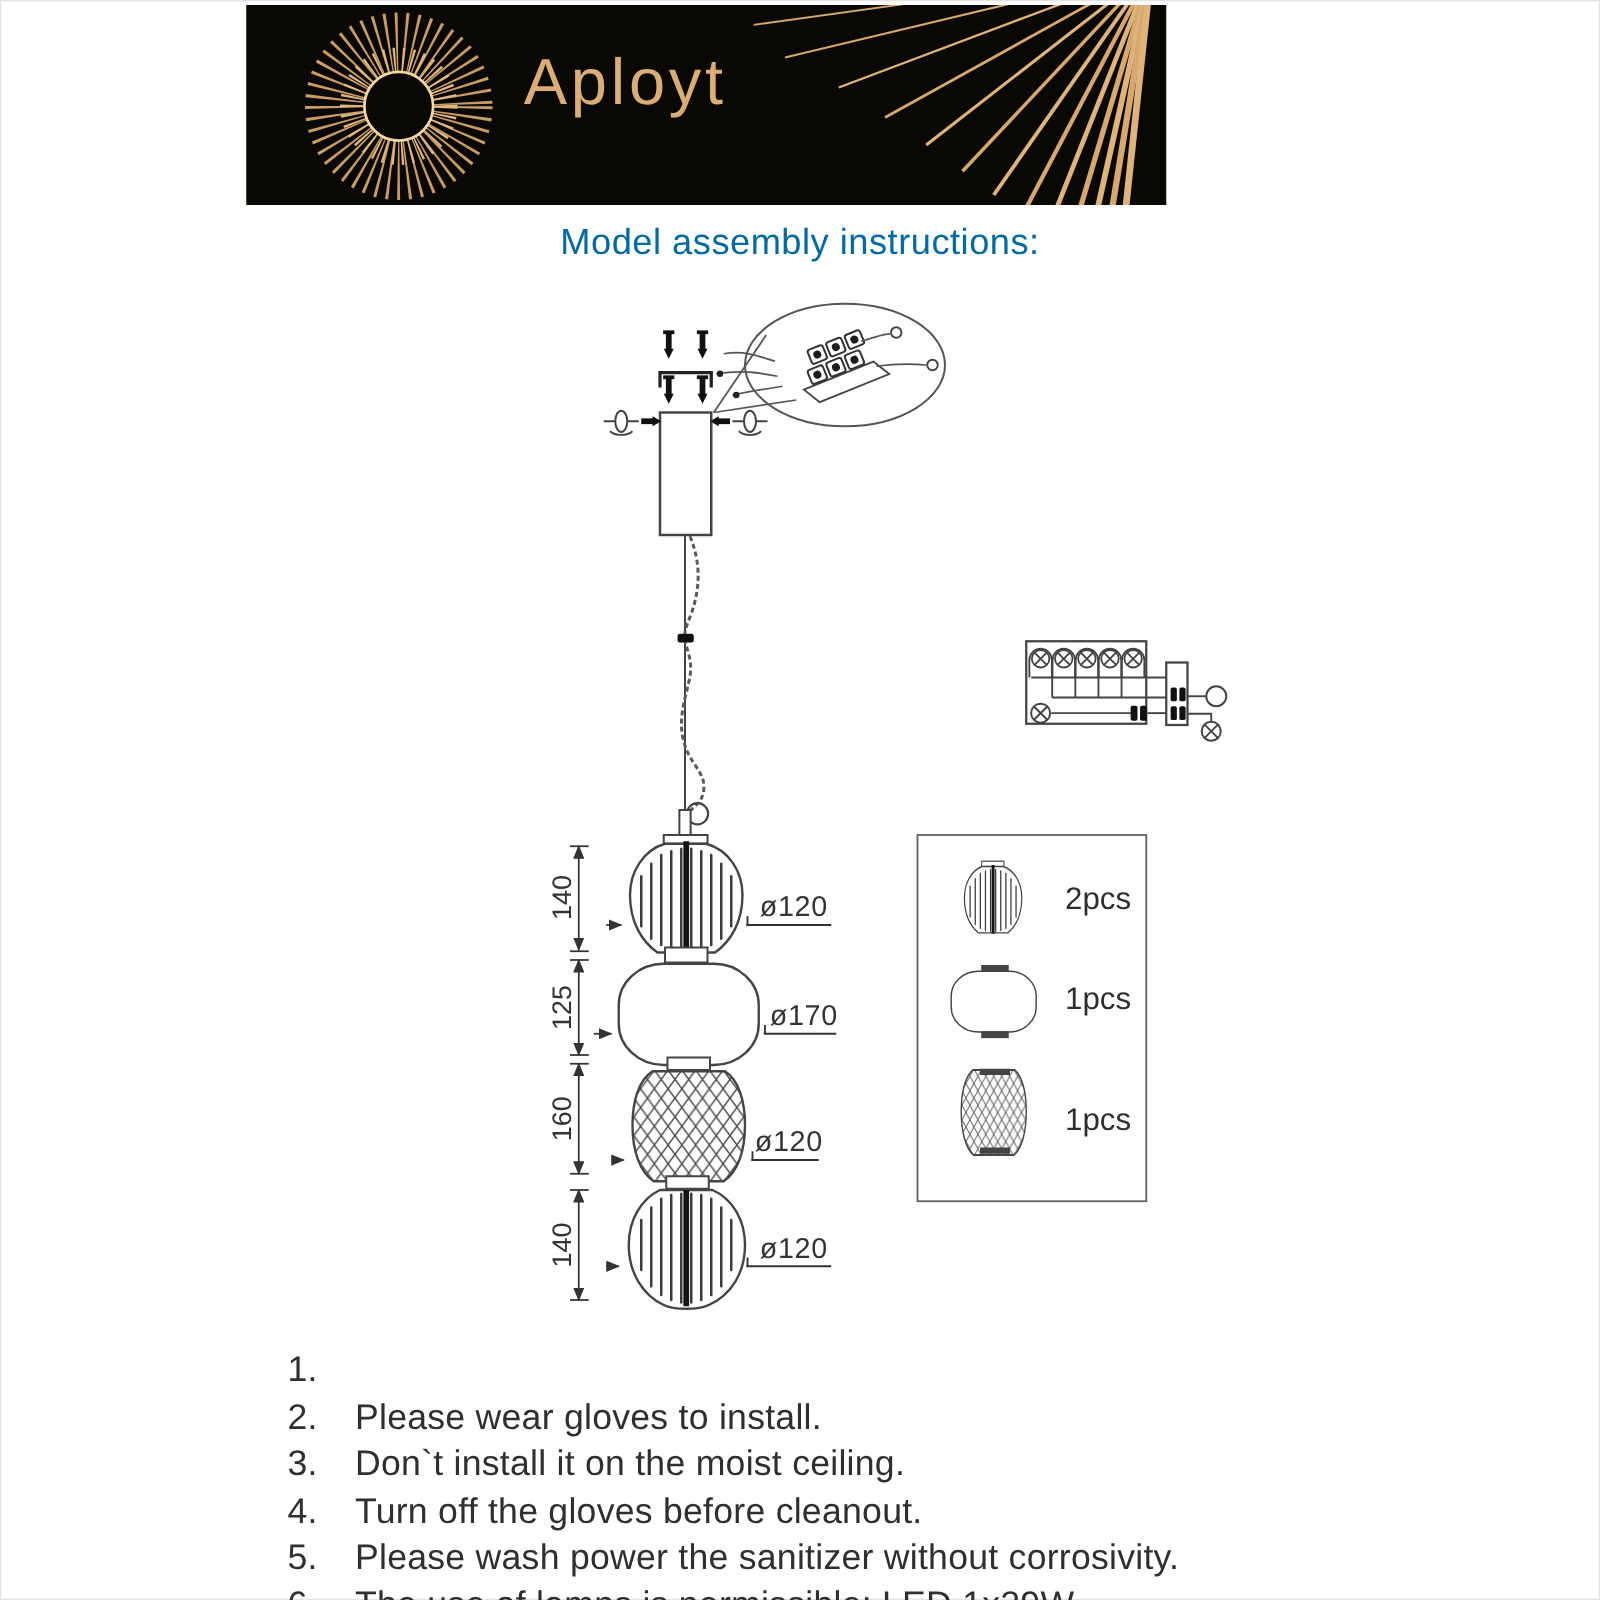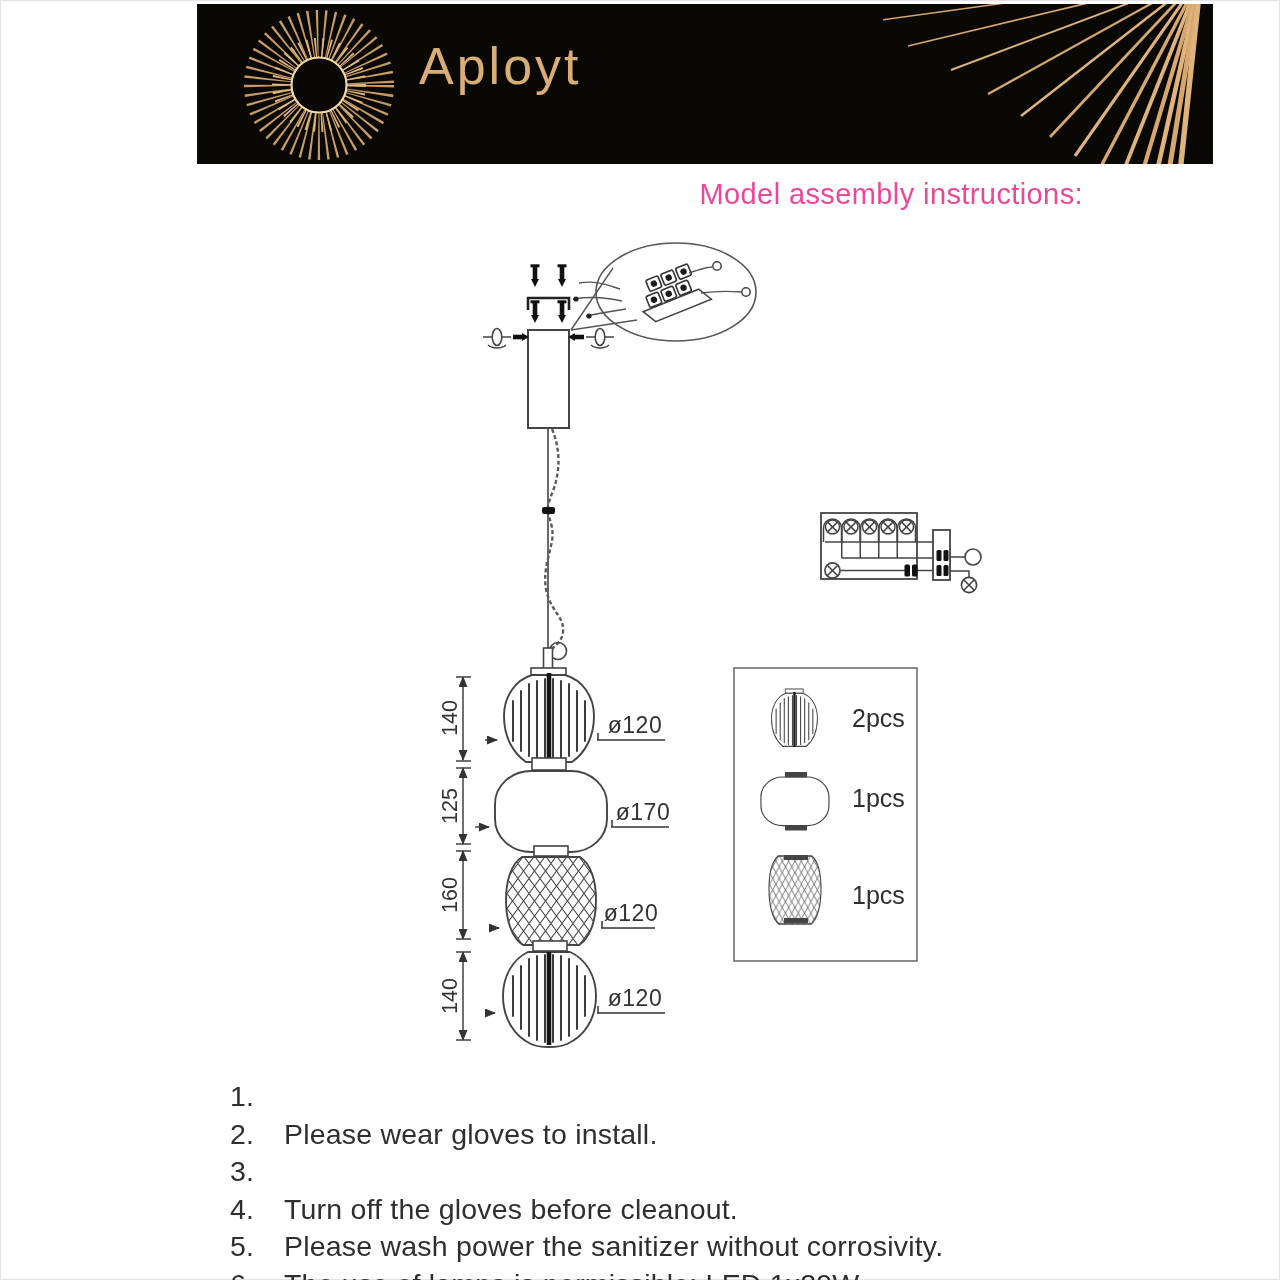--- a/index.html
+++ b/index.html
@@ -1,26 +1,26 @@
 <!DOCTYPE html>
 <html><head>
 <meta charset="utf-8">
 <style>
   html,body{margin:0;padding:0;background:#fff;}
   body{width:1280px;height:1280px;position:relative;font-family:"Liberation Sans",sans-serif;overflow:hidden;}
   .page{position:absolute;inset:0;background:#fff;border:1px solid #e3e3e3;box-sizing:border-box;}
 
   
-  .banner{position:absolute;left:196px;top:3px;width:1016px;height:160px;background:#0a0805;overflow:hidden;}
+  .banner{position:absolute;left:196px;top:3px;width:736px;height:160px;background:#0a0805;overflow:hidden;}
   .sunburst{position:absolute;left:36px;top:-5px;width:172px;height:172px;}
   .brand{position:absolute;left:222px;top:32px;font-size:52px;font-weight:400;color:#d9ad75;letter-spacing:3px;}
   .rays{position:absolute;right:0;top:0;width:330px;height:160px;}
 
   
-  .title-wrap{position:absolute;left:196px;top:176px;width:886px;text-align:right;color:#ec4899;}
+  .title-wrap{position:absolute;left:196px;top:176px;width:886px;text-align:center;color:#0369a1;}
   .title-line{font-size:29px;font-weight:500;letter-spacing:.4px;line-height:35px;}
 
   
   .drawing{position:absolute;left:0;top:0;width:1280px;height:1280px;}
   svg text{font-family:"Liberation Sans",sans-serif;}
   .dimtxt{font-size:21.5px;fill:#333;font-weight:500;}
   .diatxt{font-size:23px;fill:#333;font-weight:500;letter-spacing:.5px;}
   .pcstxt{font-size:25px;fill:#2e2e2e;font-weight:500;}
 
   
@@ -308,20 +308,21 @@
   <div class="instructions">
     <div class="instr-row">
       <span class="instr-num">1.</span>
     </div>
     <div class="instr-row">
       <span class="instr-num">2.</span>
       <span>Please wear gloves to install.</span>
     </div>
     <div class="instr-row">
       <span class="instr-num">3.</span>
+      <span>Don`t install it on the moist ceiling.</span>
     </div>
     <div class="instr-row">
       <span class="instr-num">4.</span>
       <span>Turn off the gloves before cleanout.</span>
     </div>
     <div class="instr-row">
       <span class="instr-num">5.</span>
       <span>Please wash power the sanitizer without corrosivity.</span>
     </div>
     <div class="instr-row">

